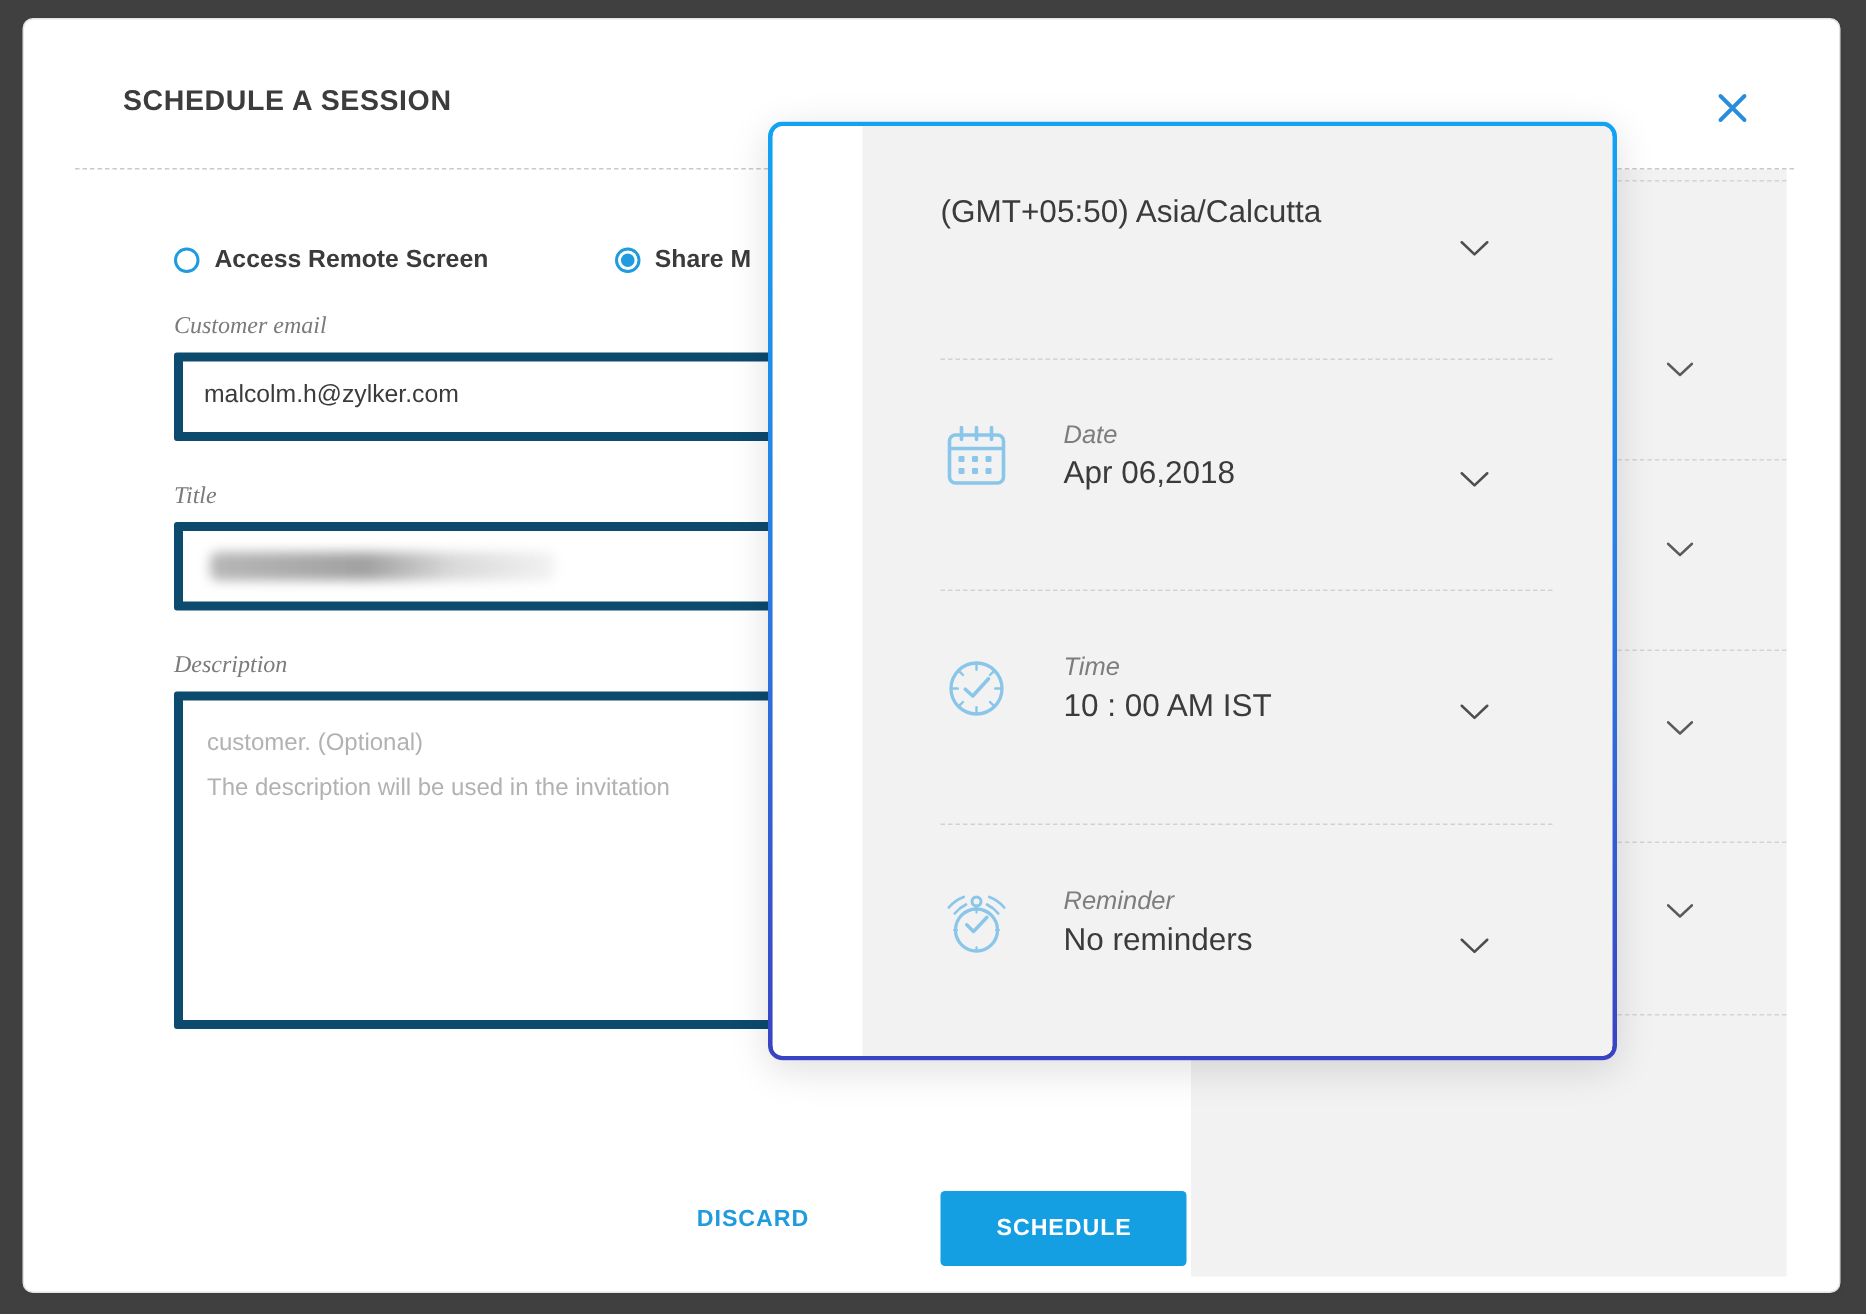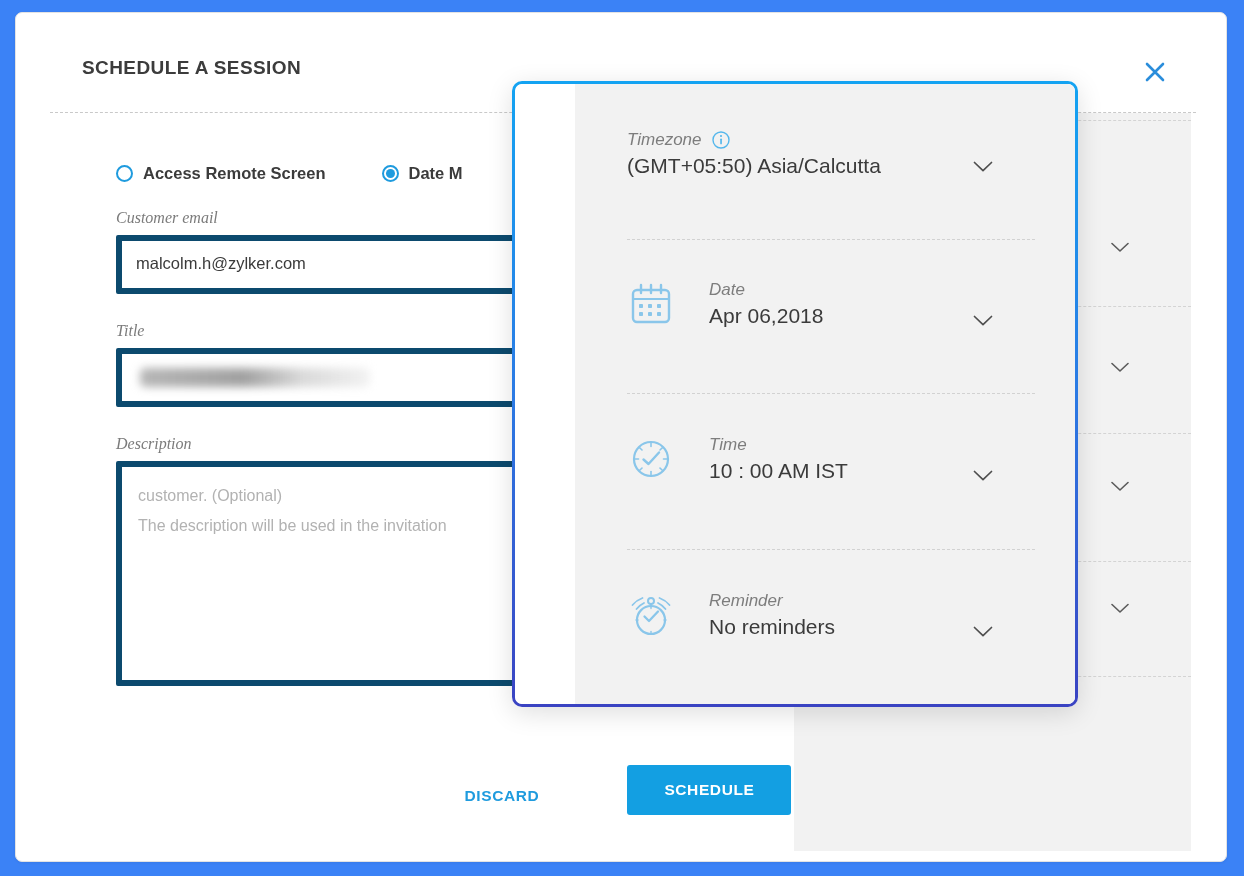--- a/index.html
+++ b/index.html
@@ -10,21 +10,21 @@
     background: #ffffff;
     font-family: "Liberation Sans", sans-serif;
     -webkit-font-smoothing: antialiased;
   }
 
   #stage {
     position: relative;
     width: 1244px;
     height: 876px;
     overflow: hidden;
-    background: #3b82f6;
+    background: #404040;
   }
 
   
   .dialog-card {
     position: absolute;
     left: 15px;
     top: 12px;
     width: 1212px;
     height: 850px;
     background: #ffffff;
@@ -91,21 +91,21 @@
   .form-col {
     position: absolute;
     left: 100px;
     top: 140px;
     width: 620px;
   }
 
   .radio-row {
     display: flex;
     align-items: center;
-    gap: 56px;
+    gap: 84px;
     height: 40px;
     margin-bottom: 16px;
   }
   .radio-opt {
     display: flex;
     align-items: center;
     gap: 10px;
     cursor: pointer;
   }
   .radio-dot {
@@ -182,25 +182,25 @@
     font-size: 16px;
     color: #b2b2b2;
     line-height: 30px;
     overflow: hidden;
   }
 
   
   .footer {
     position: absolute;
     left: 0;
-    top: 752px;
+    top: 781px;
     width: 1212px;
     display: flex;
     justify-content: center;
-    align-items: flex-end;
+    align-items: flex-start;
     gap: 0px;
   }
   .btn-discard {
     font-size: 15.5px;
     font-weight: bold;
     letter-spacing: 0.6px;
     color: #1f9bde;
     background: none;
     border: none;
     cursor: pointer;
@@ -352,21 +352,21 @@
 
     <div class="form-col">
 
       <div class="radio-row">
         <div class="radio-opt">
           <span class="radio-dot"></span>
           <span class="radio-label">Access Remote Screen</span>
         </div>
         <div class="radio-opt">
           <span class="radio-dot checked"></span>
-          <span class="radio-label">Date M</span>
+          <span class="radio-label">Share M</span>
         </div>
       </div>
 
       <div class="field-label">Customer email</div>
       <div class="field-box">
         <div class="field-input">malcolm.h@zylker.com</div>
       </div>
 
       <div class="field-gap"></div>
 
@@ -395,30 +395,20 @@
     </div>
 
   </div>
 
   <div class="popup">
     <div class="popup-inner">
       <div class="popup-content">
 
         <div class="pop-row" style="top:46px;">
           <div class="pop-texts" style="left:52px; top:0;">
-            <div class="pop-label">
-              <span>Timezone</span>
-              <span class="info-icon">
-                <svg viewBox="0 0 18 18" width="18" height="18">
-                  <circle cx="9" cy="9" r="8" fill="none" stroke="#55b7ec" stroke-width="1.4"></circle>
-                  <circle cx="9" cy="5" r="1.1" fill="#55b7ec"></circle>
-                  <rect x="8.2" y="7.4" width="1.7" height="6" rx="0.8" fill="#55b7ec"></rect>
-                </svg>
-              </span>
-            </div>
             <div class="pop-value">(GMT+05:50) Asia/Calcutta</div>
           </div>
           <div class="pop-chevron" style="left:398px; top:29px;">
             <svg viewBox="0 0 20 12" width="20" height="12">
                 <path d="M1.5 1.5 L10 9.6 L18.5 1.5" fill="none" stroke="#4e4e4e" stroke-width="1.7" stroke-linecap="round" stroke-linejoin="round"></path>
               </svg>
           </div>
         </div>
 
         <div class="pop-sep" style="top:155px;"></div>

